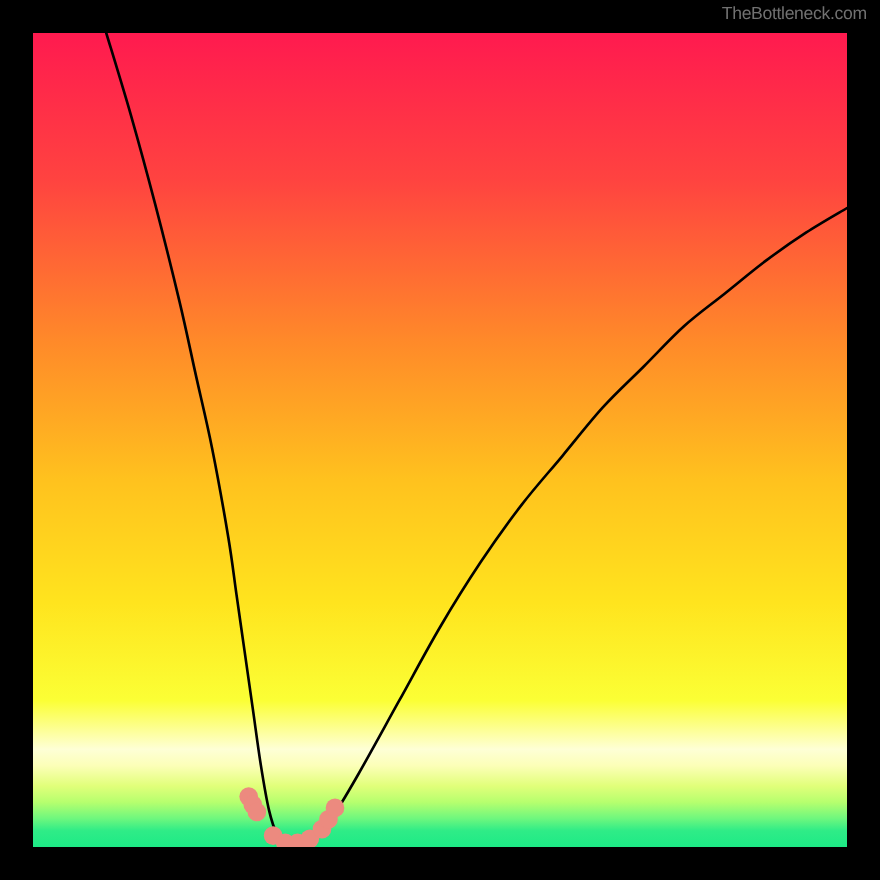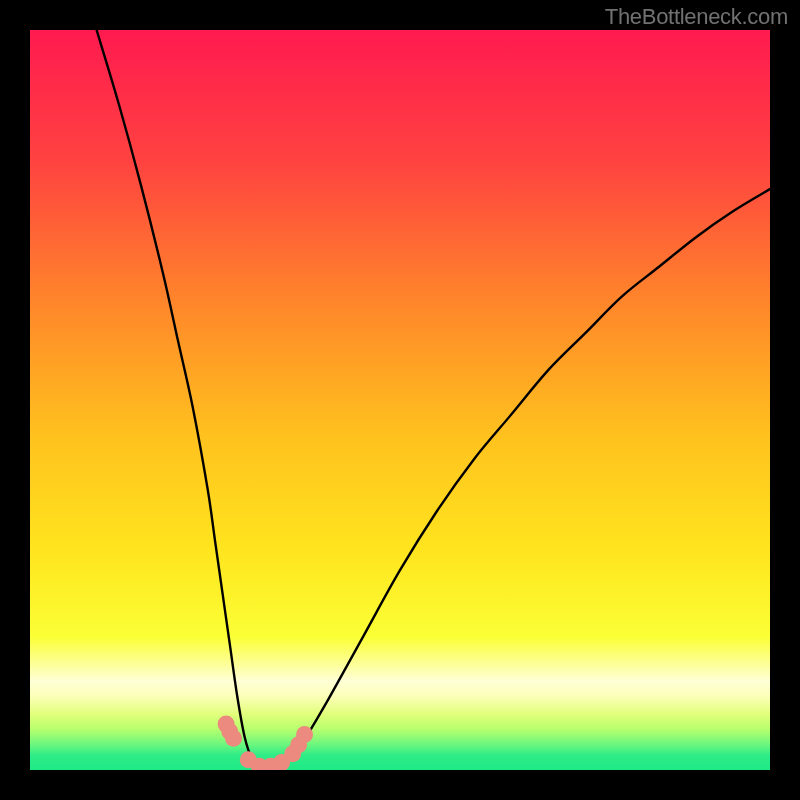--- a/index.html
+++ b/index.html
@@ -9,21 +9,21 @@
   height: 800px;
   background: #000;
   overflow: hidden;
   font-family: Arial, Helvetica, sans-serif;
 }
 .attribution {
   position: absolute;
   top: 4px;
   right: 12px;
   color: #717171;
-  font-size: 22px;
+  font-size: 16px;
   font-weight: 500;
   letter-spacing: -0.3px;
   z-index: 5;
   margin-left: 28px;
 }
 .plot-frame {
   position: absolute;
   left: 30px;
   top: 30px;
   width: 740px;

